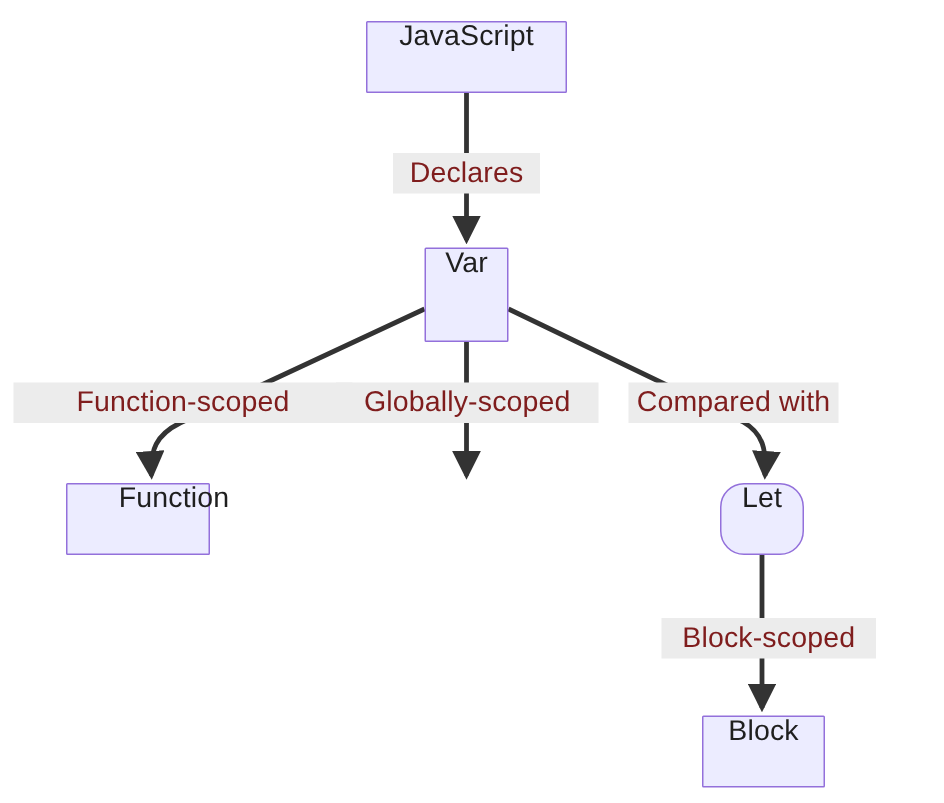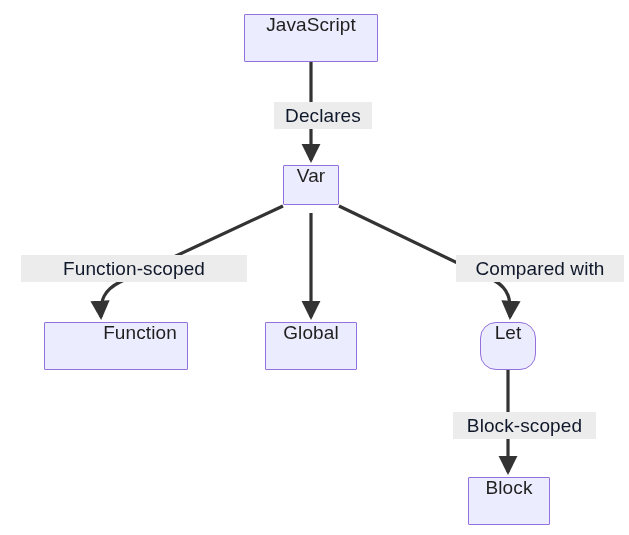--- a/index.html
+++ b/index.html
@@ -39,30 +39,29 @@
     display: flex;
     align-items: flex-start;
     justify-content: center;
     white-space: nowrap;
     letter-spacing: 0.1px;
   }
   .edge-label {
     position: absolute;
     box-sizing: border-box;
     background: #ECECEC;
-    color: #0f172a;
+    color: #7f1d1d;
     font-size: 19px;
     line-height: 1;
     display: flex;
     align-items: center;
     justify-content: center;
     white-space: nowrap;
     padding: 2px 2px;
     letter-spacing: 0.1px;
-    margin-left: 12px;
   }
 </style>
 </head>
 <body>
 
 <div id="canvas">
 
   <svg class="edges" viewBox="0 0 629 535" xmlns="http://www.w3.org/2000/svg">
     <defs>
       <marker id="arrow" viewBox="0 0 10 10" refX="8.5" refY="5" markerWidth="6" markerHeight="6" orient="auto-start-reverse">
@@ -78,50 +77,50 @@
 
     <path d="M 339 206 L 495 281 C 509 289 511 300 510 317" fill="none" stroke="#333333" stroke-width="3.2" marker-end="url(#arrow)"></path>
 
     <path d="M 508 370 L 508 472" fill="none" stroke="#333333" stroke-width="3.2" marker-end="url(#arrow)"></path>
   </svg>
 
   <div class="node" style="left:244px; top:14px; width:134px; height:48px;">
     <span>JavaScript</span>
   </div>
 
-  <div class="node" style="left:283px; top:165px; width:56px; height:40px;">
+  <div class="node" style="left:283px; top:165px; width:56px; height:63px;">
     <span>Var</span>
   </div>
 
-  <div class="node" style="left:44px; top:322px; width:144px; height:48px;padding-left:48px;">
+  <div class="node" style="left:44px; top:322px; width:96px; height:48px;padding-left:48px;">
     <span>Function</span>
   </div>
 
-  <div class="node" style="left:265px; top:322px; width:92px; height:48px;">
-    <span>Global</span>
-  </div>
 
   <div class="node" style="left:480px; top:322px; width:56px; height:48px;border-radius:16px;">
     <span>Let</span>
   </div>
 
   <div class="node" style="left:468px; top:477px; width:82px; height:48px;">
     <span>Block</span>
   </div>
 
   <div class="edge-label" style="left:262px; top:102px; width:98px; height:27px;">
     <span>Declares</span>
   </div>
 
   <div class="edge-label" style="left:9px; top:255px; width:226px; height:27px;">
     <span>Function-scoped</span>
   </div>
 
+  <div class="edge-label" style="left:224px; top:255px; width:175px; height:27px;">
+    <span>Globally-scoped</span>
+  </div>
 
-  <div class="edge-label" style="left:444px; top:255px; width:168px; height:27px;">
+  <div class="edge-label" style="left:419px; top:255px; width:140px; height:27px;">
     <span>Compared with</span>
   </div>
 
   <div class="edge-label" style="left:441px; top:412px; width:143px; height:27px;text-align:center;">
     <span>Block-scoped</span>
   </div>
 
 </div>
 
 </body></html>

